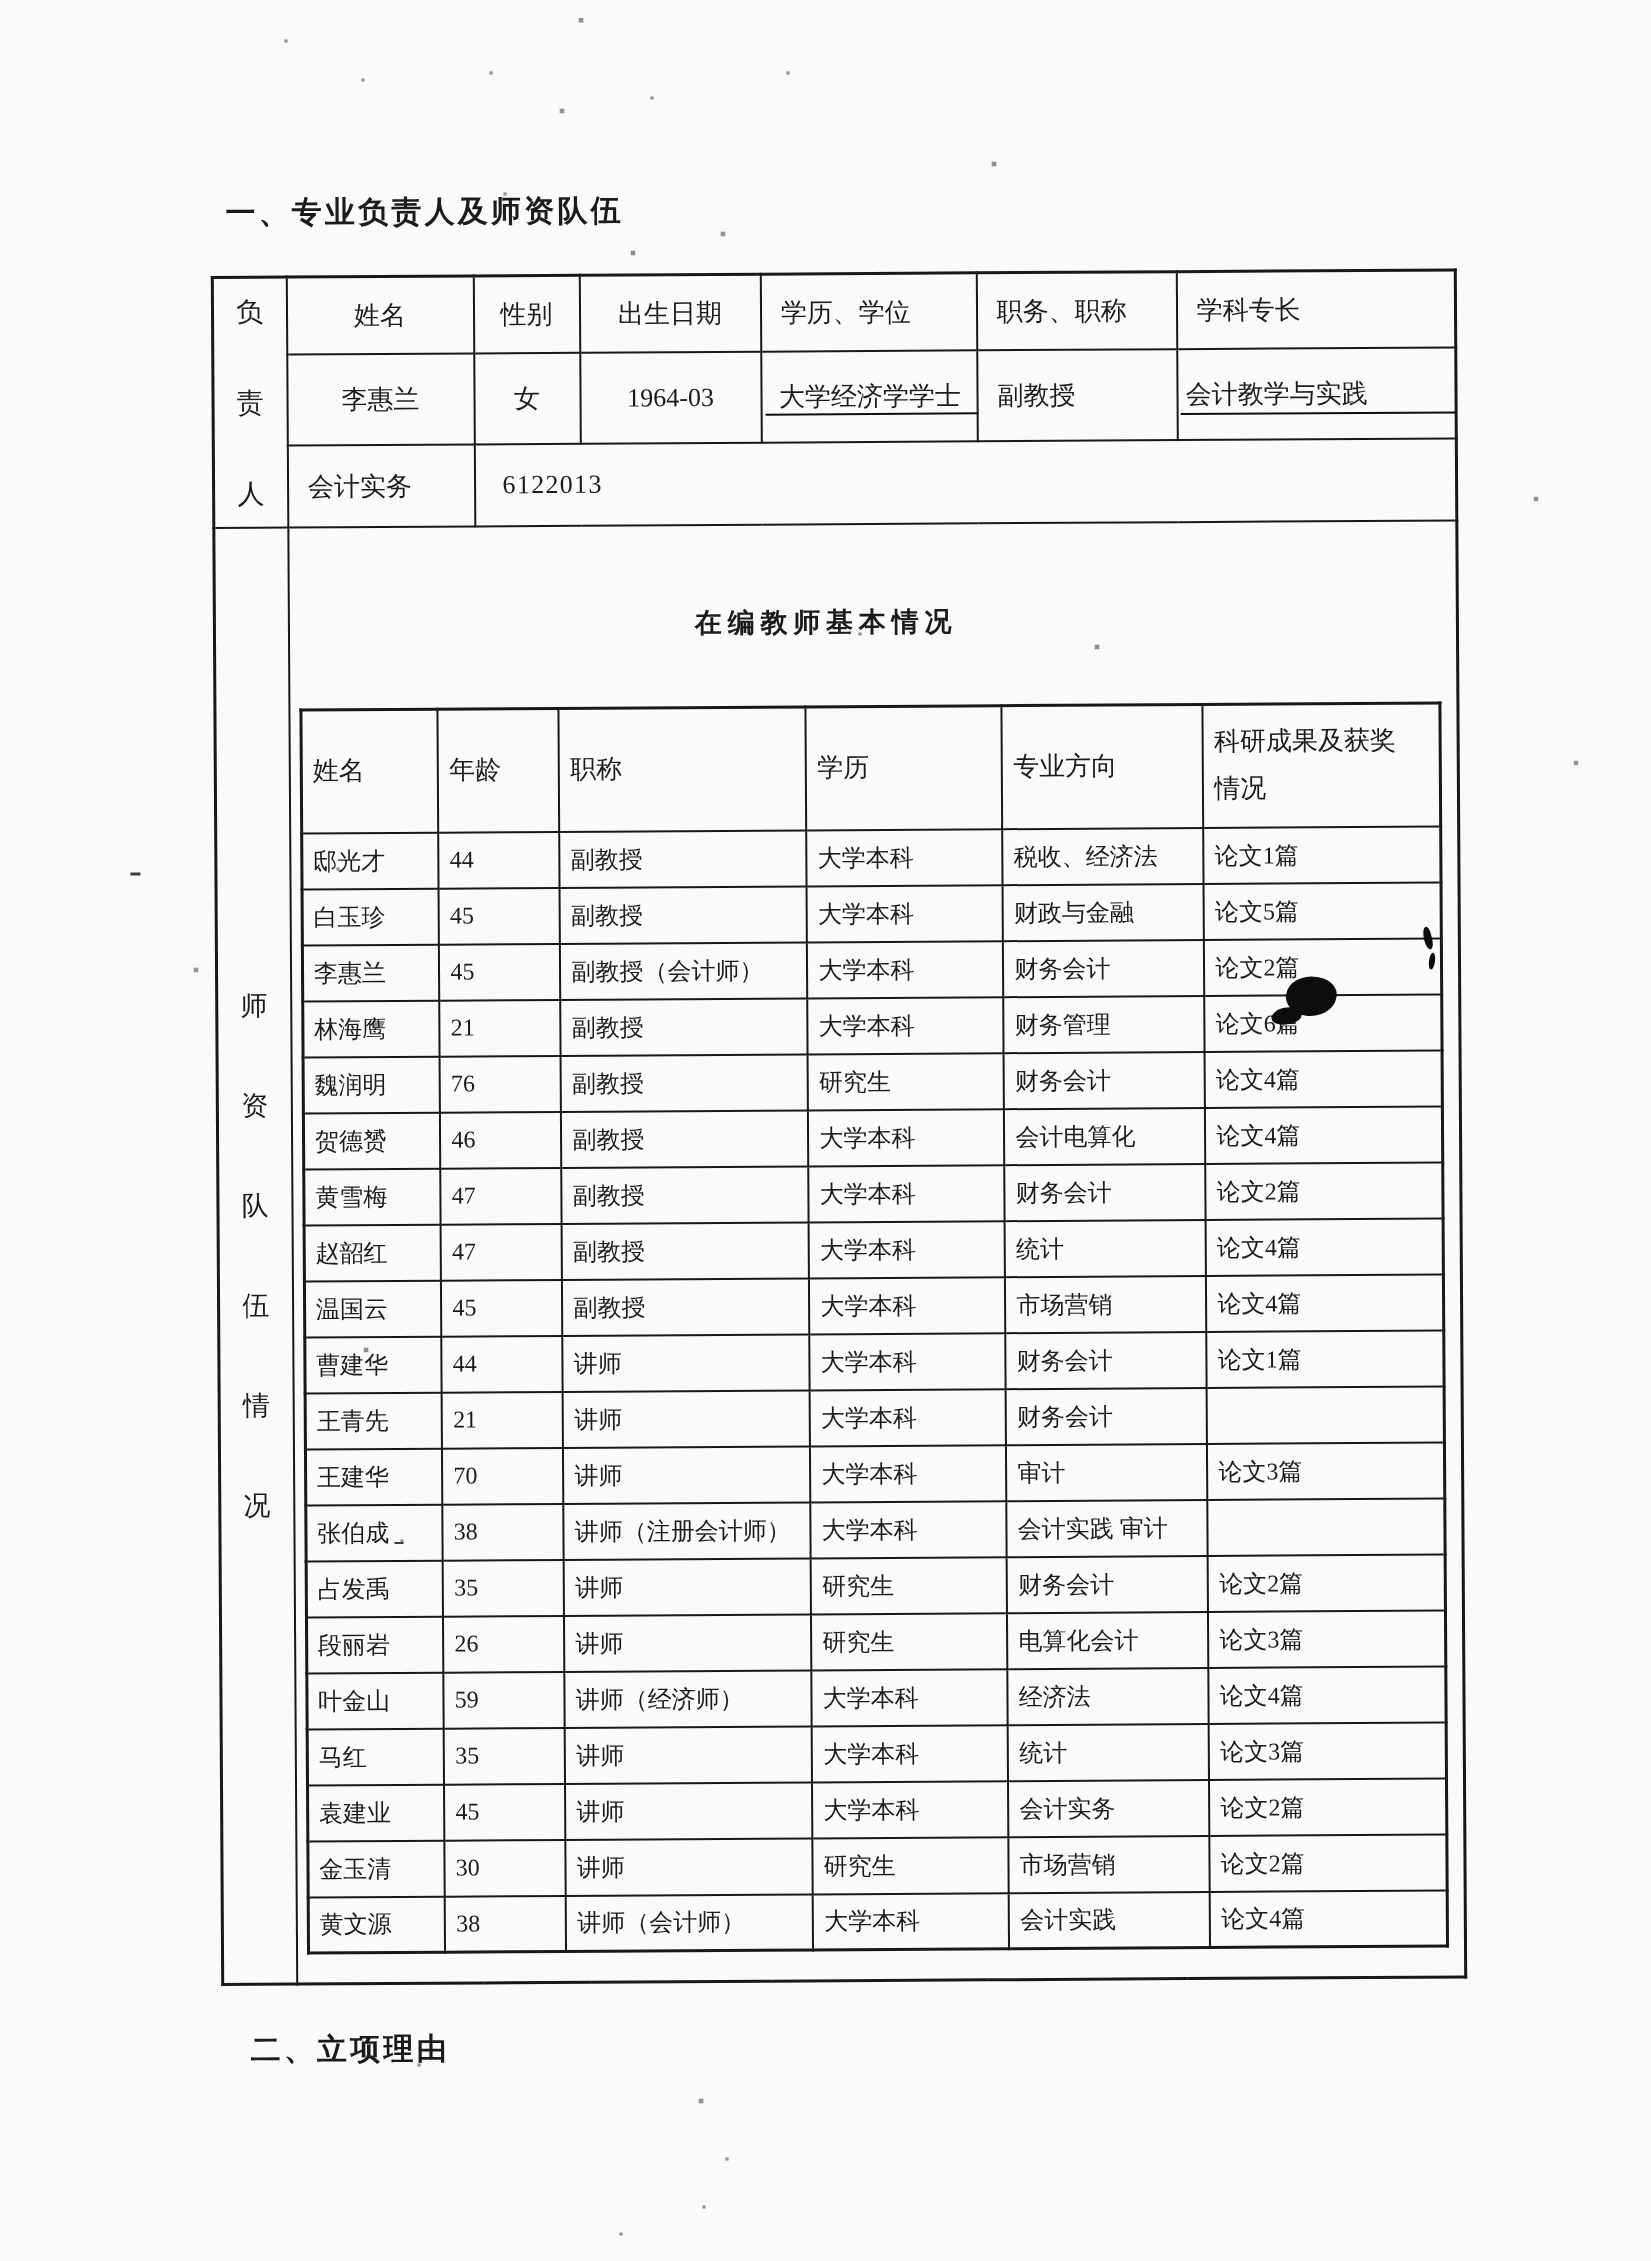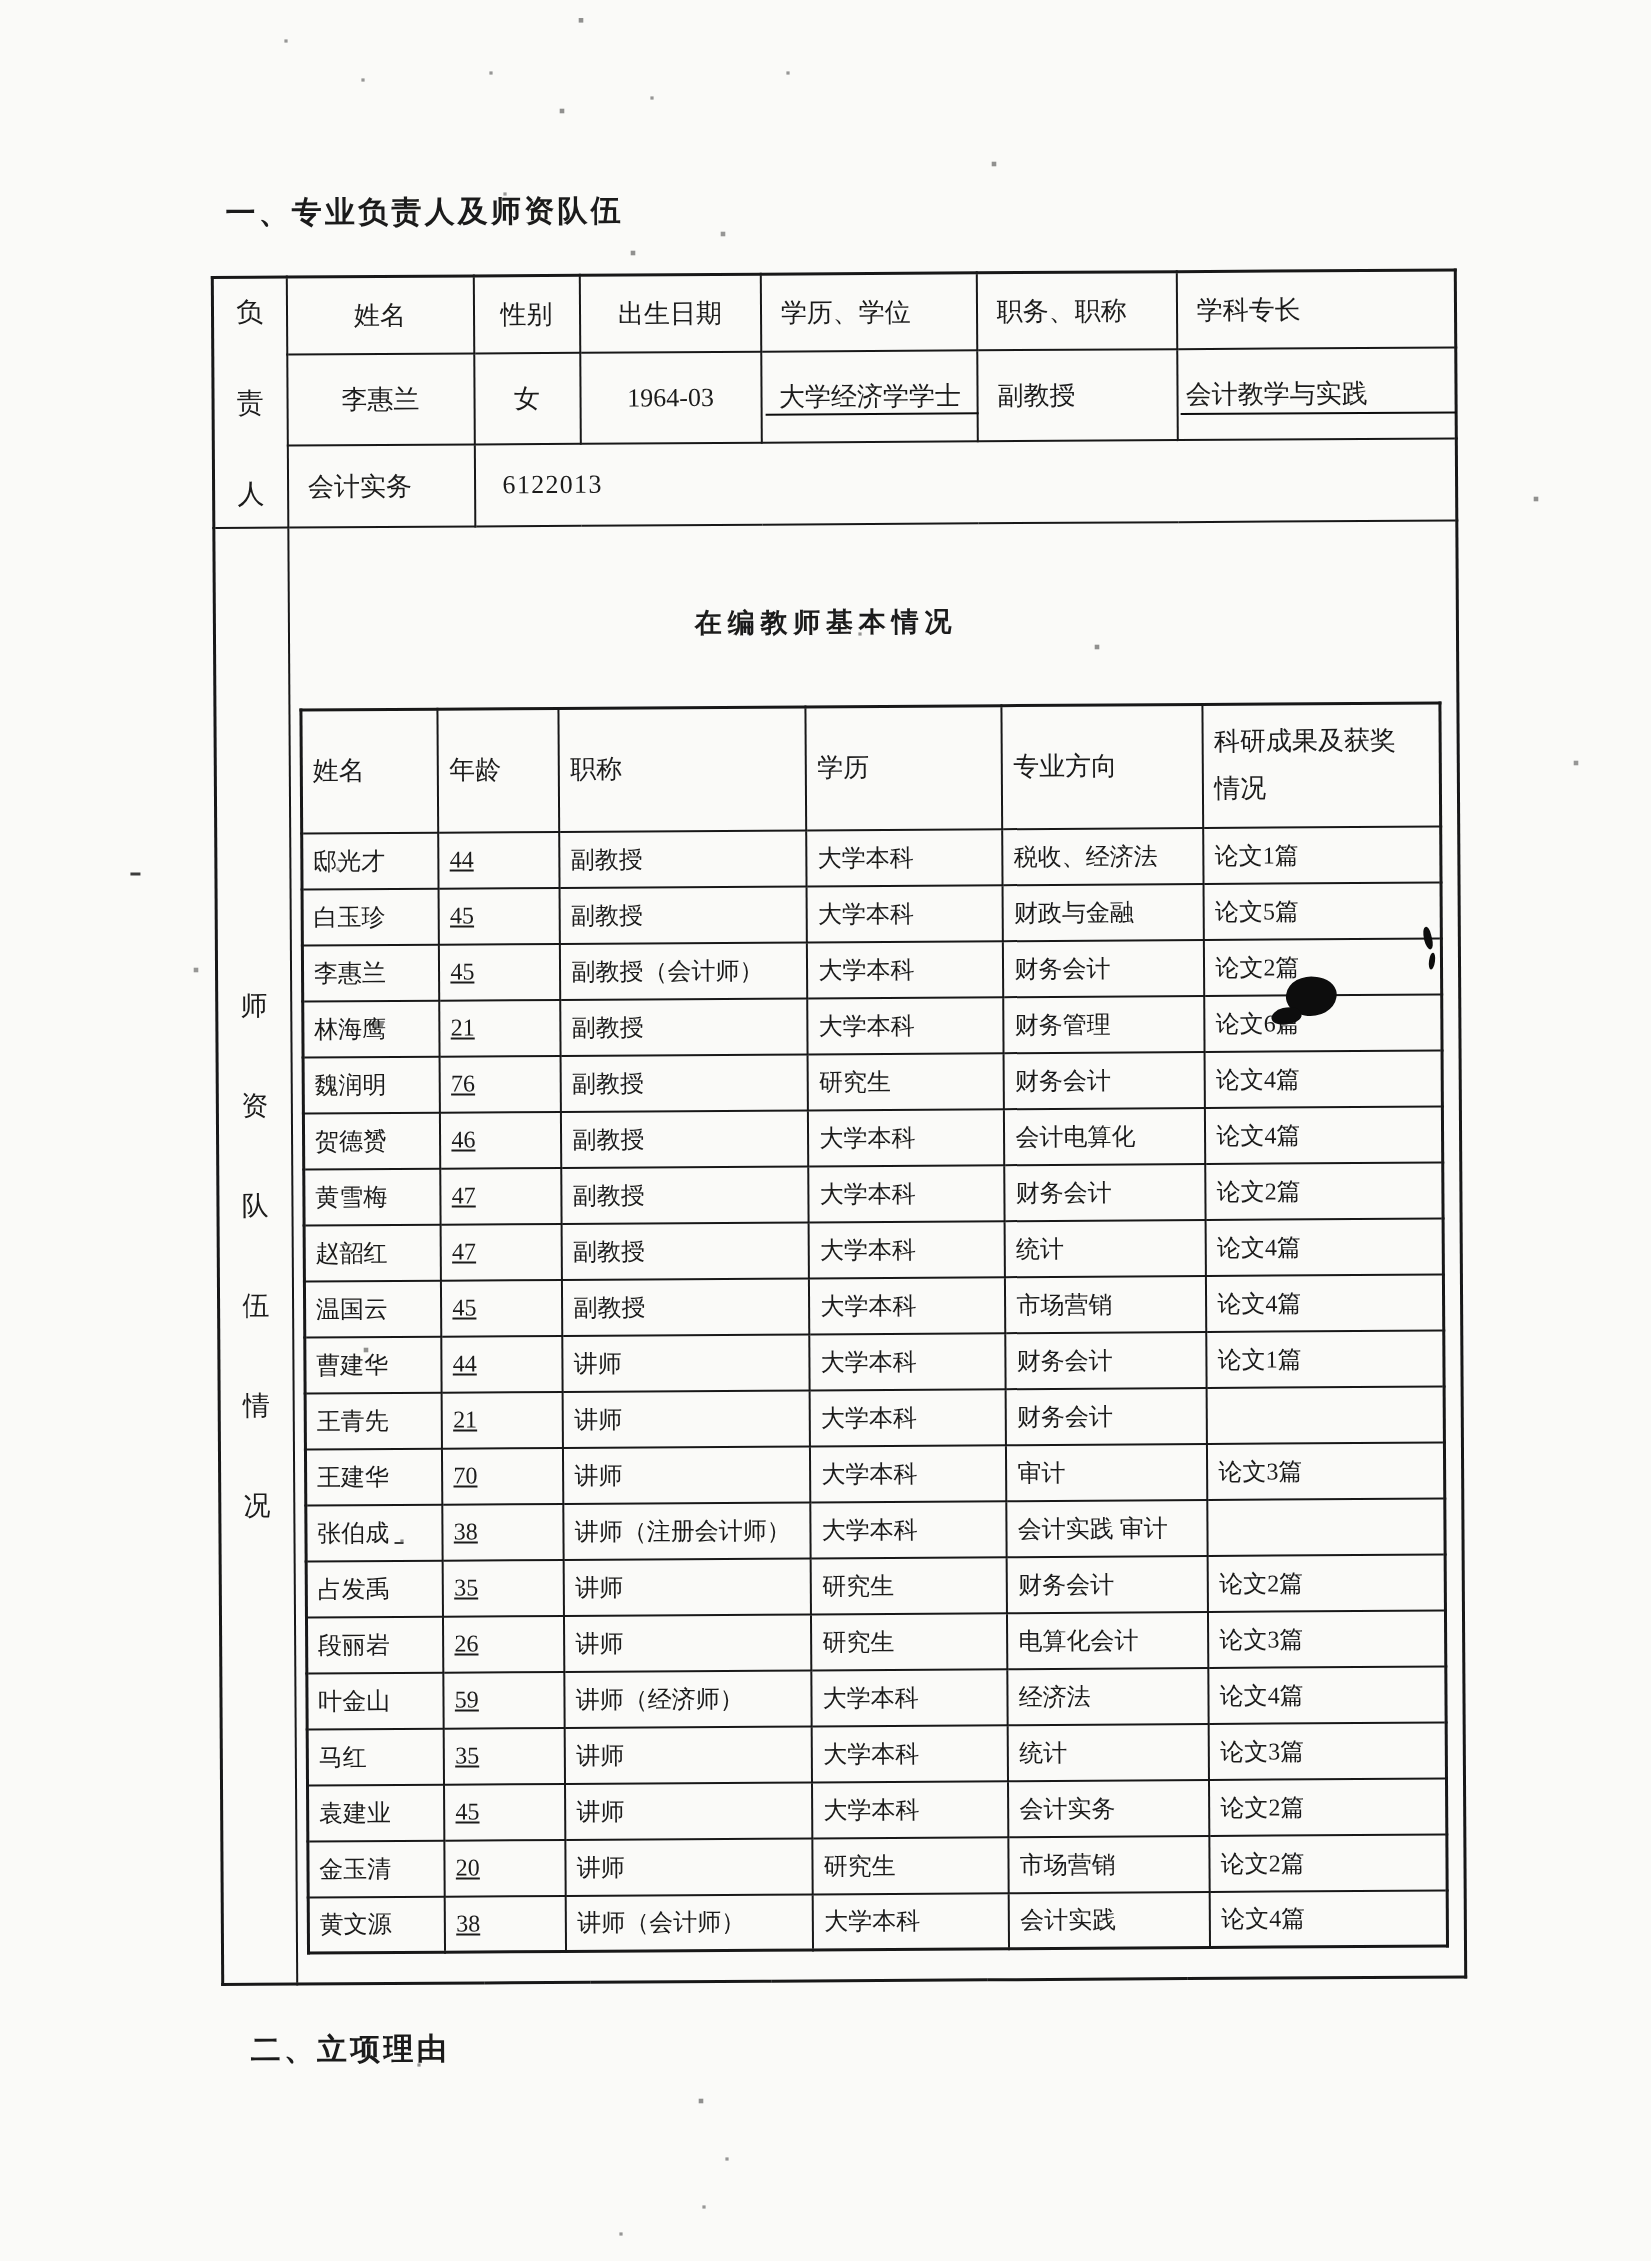--- a/index.html
+++ b/index.html
@@ -53,21 +53,21 @@
   table.inner{
     margin:152px 0 0 9px;width:1138px;border:3.2px solid #181818;
   }
   table.inner td{border:2.6px solid #181818;vertical-align:middle;
     font-size:24px;padding-left:10.3px;white-space:pre-line;}
   col.i-name{width:137px;} col.i-age{width:121px;} col.i-title{width:247px;}
   col.i-edu{width:196px;} col.i-dir{width:201px;} col.i-res{width:237px;}
   tr.ihead{height:123px;}
   tr.ihead td{font-size:26px;line-height:1.8;}
   table.inner tbody tr{height:56px;}
-  td.i-age-cell{font-size:24.5px;padding-left:14px;text-decoration:underline;}
+  td.i-age-cell{font-size:24.5px;padding-left:14px;}
   td.i-title-cell{font-size:21px;white-space:nowrap;}
   td.i-dir-cell{font-size:23px;}
 
   
   .art{position:absolute;background:#0d0d0d;}
   #ink-blob{left:1287px;top:983px;width:50px;height:40px;border-radius:58% 42% 60% 46%;transform:rotate(10deg);}
   #ink-blob-tail{left:1272px;top:1014px;width:30px;height:17px;border-radius:50% 60% 40% 60%;transform:rotate(-14deg);}
   #ink-hook-1{left:1425px;top:934px;width:8.4px;height:23px;border-radius:60% 40% 50% 50%;transform:rotate(-14deg);}
   #ink-hook-2{left:1430px;top:960px;width:5.8px;height:17px;border-radius:50%;transform:rotate(8deg);}
   #fold-line-1{left:770px;top:417px;width:213px;height:1.9px;}
@@ -307,21 +307,21 @@
                   <tr>
                 <td>袁建业</td>
                 <td class="i-age-cell">45</td>
                 <td class="i-title-cell">讲师</td>
                 <td>大学本科</td>
                 <td class="i-dir-cell">会计实务</td>
                 <td>论文2篇</td>
               </tr>
                   <tr>
                 <td>金玉清</td>
-                <td class="i-age-cell">20</td>
+                <td class="i-age-cell">30</td>
                 <td class="i-title-cell">讲师</td>
                 <td>研究生</td>
                 <td class="i-dir-cell">市场营销</td>
                 <td>论文2篇</td>
               </tr>
                   <tr>
                 <td>黄文源</td>
                 <td class="i-age-cell">38</td>
                 <td class="i-title-cell">讲师（会计师）</td>
                 <td>大学本科</td>

